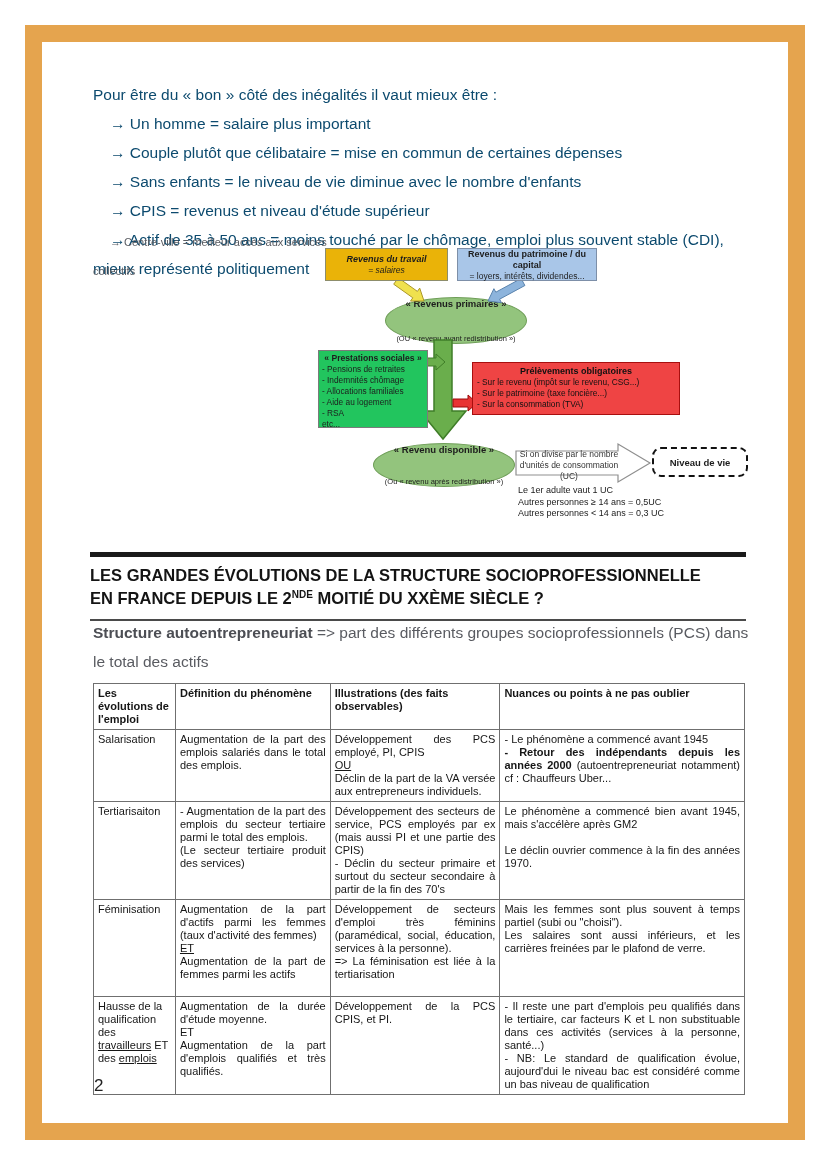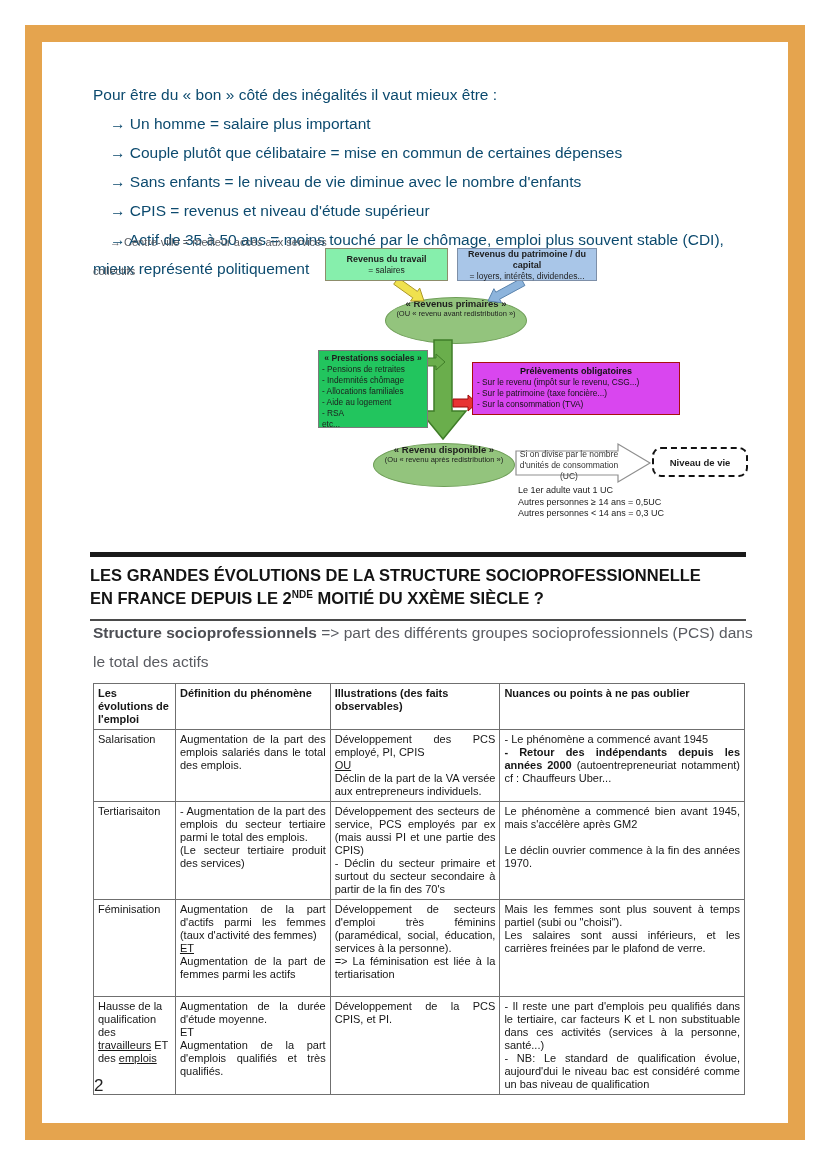--- a/index.html
+++ b/index.html
@@ -12,33 +12,33 @@
   .arrow-item{text-indent:17px;}
   .item6{position:absolute;left:93px;top:228px;width:242px;
     font-size:11px;line-height:29px;color:#595b61;text-indent:17px;}
   
   .diagram{position:absolute;left:318px;top:243px;width:436px;height:290px;color:#1d1d1d;}
   .diagram .abs{position:absolute;box-sizing:border-box;}
   .dbox{border:1px solid #8d8d6b;text-align:center;display:flex;flex-direction:column;
     justify-content:center;z-index:3;}
   .dbox .t{font-weight:bold;font-size:9px;line-height:11px;}
   .dbox .s{font-size:8.5px;line-height:10px;}
-  .work{left:7px;top:5px;width:123px;height:33px;background:#86efac;}
+  .work{left:7px;top:5px;width:123px;height:33px;background:#eab308;font-style:italic;}
   .capital{left:139px;top:5px;width:140px;height:33px;background:#A9C6E8;border-color:#7d8fa8;}
   .ellipse{border-radius:50%;background:#93C47D;border:1px solid #6f9e58;text-align:center;
-    display:flex;flex-direction:column;justify-content:flex-start;z-index:1;}
+    display:flex;flex-direction:column;justify-content:space-between;z-index:1;}
   .ellipse .t{font-weight:bold;font-size:9.5px;line-height:11px;}
   .ellipse .s{font-size:7.5px;line-height:9px;}
   .ell1{left:67px;top:54px;width:142px;height:47px;}
   .ell2{left:55px;top:200px;width:142px;height:44px;z-index:1;}
   .svglayer{position:absolute;left:0;top:0;width:436px;height:290px;z-index:2;pointer-events:none;}
   .benefits{left:0;top:107px;width:110px;height:78px;background:#22c55e;border:1px solid #7b7b7b;
     padding:2px 3px;z-index:3;font-size:8.3px;line-height:11px;}
   .benefits .t{font-weight:bold;font-size:8.6px;text-align:center;line-height:11px;}
-  .levies{left:154px;top:119px;width:208px;height:53px;background:#d946ef;border:1px solid #a80f0f;
+  .levies{left:154px;top:119px;width:208px;height:53px;background:#ef4444;border:1px solid #a80f0f;
     padding:2px 4px;z-index:3;font-size:8.3px;line-height:11px;color:#111;}
   .levies .t{font-weight:bold;font-size:9px;text-align:center;line-height:12px;}
   .divide-text{left:201px;top:206px;width:100px;height:26px;z-index:4;
     font-size:8.5px;line-height:11px;text-align:center;color:#333;}
   .niveau{left:334px;top:204px;width:96px;height:30px;border:2px dashed #111;border-radius:9px;
     background:#fff;z-index:3;display:flex;align-items:center;justify-content:center;
     font-weight:bold;font-size:9.5px;}
   .uc-notes{left:200px;top:242px;width:190px;z-index:3;font-size:9px;line-height:11.5px;color:#222;}
   
   .heading{position:absolute;left:90px;top:552px;width:656px;border-top:5px solid #1a1a1a;
@@ -149,21 +149,21 @@
       <div class="ucl">Autres personnes ≥ 14 ans = 0,5UC</div>
       <div class="ucl">Autres personnes &lt; 14 ans = 0,3 UC</div>
     </div>
 </div>
 
 <div class="heading">
   <div>LES GRANDES ÉVOLUTIONS DE LA STRUCTURE SOCIOPROFESSIONNELLE</div>
   <div><span>EN FRANCE DEPUIS LE 2</span><sup>NDE</sup><span> MOITIÉ DU XXÈME SIÈCLE ?</span></div>
 </div>
 
-<div class="defpar"><b>Structure socioprofessionnels</b><span> =&gt; part des différents groupes socioprofessionnels (PCS) dans le total des actifs</span></div>
+<div class="defpar"><b>Structure autoentrepreneuriat</b><span> =&gt; part des différents groupes socioprofessionnels (PCS) dans le total des actifs</span></div>
 
 <table class="socio-table">
   <colgroup>
       <col class="c1">
       <col class="c2">
       <col class="c3">
       <col class="c4">
     </colgroup>
 <thead>
       <tr>

